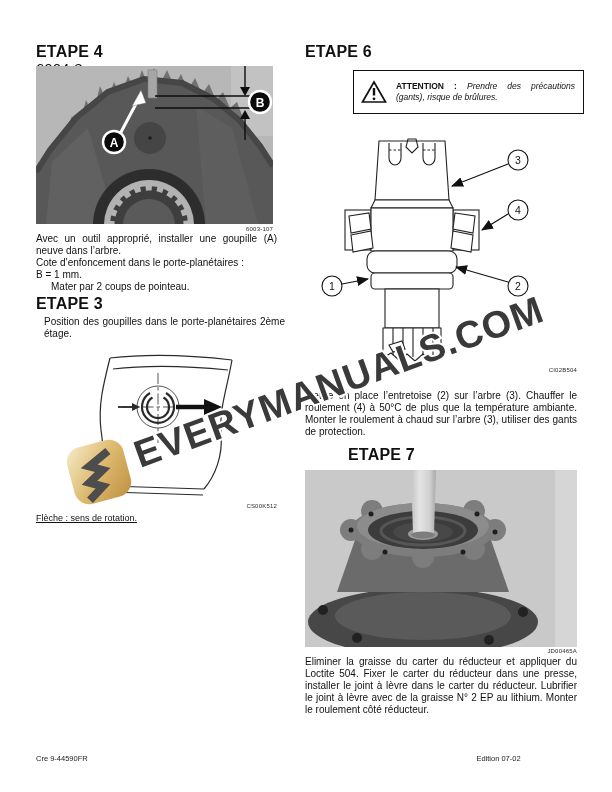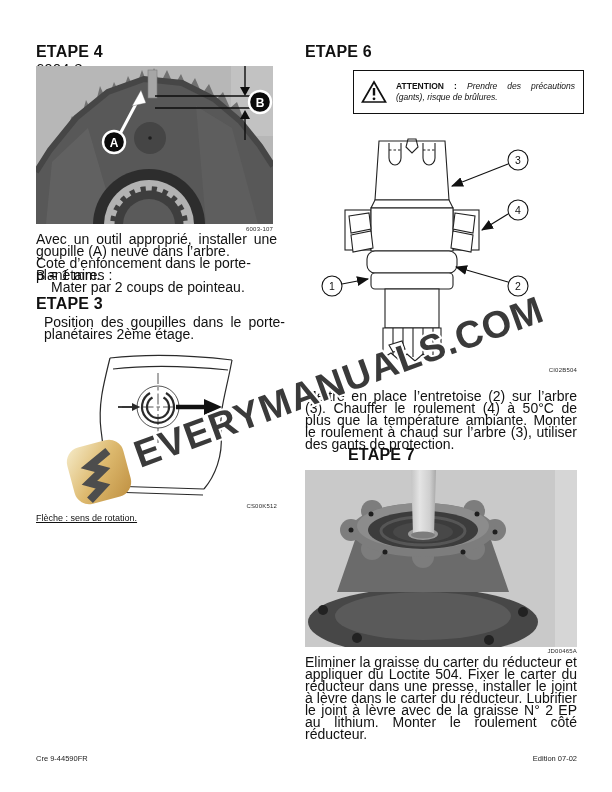--- a/index.html
+++ b/index.html
@@ -1,21 +1,21 @@
 <!DOCTYPE html>
 <html><head>
 <meta charset="utf-8">
 <style>
   html,body{margin:0;padding:0;background:#9a9a9a;}
   .page{position:relative;width:612px;height:792px;margin:0 auto;background:#ffffff;
         font-family:"Liberation Sans",sans-serif;color:#111;overflow:hidden;}
   .abs{position:absolute;}
   .pagenum{font-size:15px;margin-top:35px;}
   .h-etape{font-size:16px;font-weight:bold;letter-spacing:.2px;}
-  .body-text{font-size:14px;line-height:12px;text-align:justify;-moz-text-align-last:left;text-align-last:left;}
+  .body-text{font-size:10px;line-height:12px;text-align:justify;-moz-text-align-last:left;text-align-last:left;}
   .left1{text-align:left;}
   .cap{font-size:6px;color:#2a2a2a;text-align:right;letter-spacing:.2px;}
   .note{font-size:9px;}
   .footer{font-size:7.5px;color:#222;}
   .warn-box{border:1.2px solid #111;display:flex;gap:9px;padding:6px 8px 6px 7px;
             align-items:center;box-sizing:border-box;background:#fff;}
   .warn-text{font-size:8.5px;line-height:11.5px;text-align:justify;-moz-text-align-last:left;text-align-last:left;flex:1;}
   .warn-label{font-weight:bold;}
   .warn-italic{font-style:italic;}
   svg text{font-family:"Liberation Sans",sans-serif;}
@@ -244,21 +244,21 @@
       <ellipse cx="118" cy="64" rx="15" ry="6" fill="#9a9a9a"></ellipse>
     </g>
 
     <polygon points="106,0 131,0 129,64 108,64" fill="url(#shaftG)"></polygon>
     <ellipse cx="118" cy="65" rx="12" ry="3.5" fill="#7d7d7d"></ellipse>
   </svg>
   <div class="abs cap" style="left:305px;top:648px;width:272px;">JD00465A</div>
   <div class="abs body-text" style="left:305px;top:656px;width:272px;">Eliminer la graisse du carter du réducteur et appliquer du Loctite 504. Fixer le carter du réducteur dans une presse, installer le joint à lèvre dans le carter du réducteur. Lubrifier le joint à lèvre avec de la graisse N° 2 EP au lithium. Monter le roulement côté réducteur.</div>
 
   <div class="abs footer" style="left:36px;top:754px;">Cre  9-44590FR</div>
-  <div class="abs footer" style="left:420px;top:754px;width:157px;text-align:right;">Edition 07-02</div>
+  <div class="abs footer" style="left:420px;top:754px;width:157px;text-align:center;">Edition 07-02</div>
 
   <svg class="wm" width="612" height="792" viewBox="0 0 612 792">
     <defs>
       <linearGradient id="goldG" x1="0" y1="0" x2="1" y2="1">
         <stop offset="0" stop-color="#f6ecca"></stop>
         <stop offset=".5" stop-color="#ddb96e"></stop>
         <stop offset="1" stop-color="#bf9041"></stop>
       </linearGradient>
     </defs>
     <g transform="rotate(-15 99 472)">

